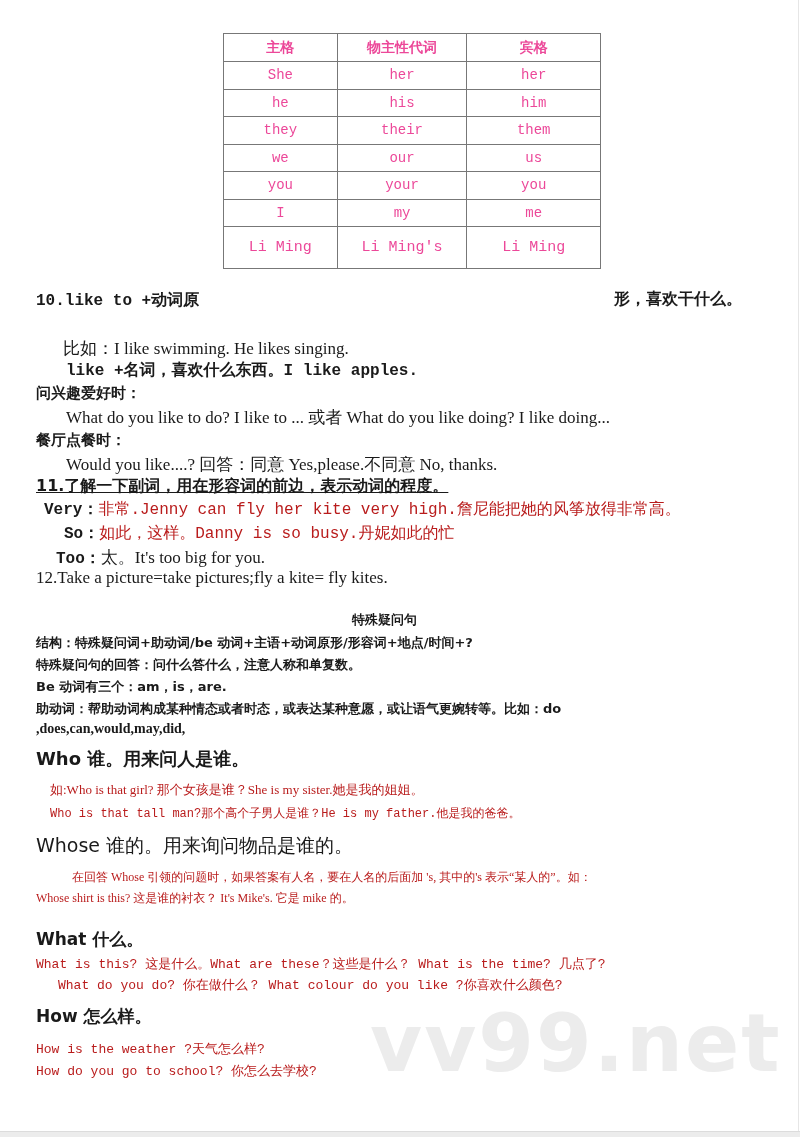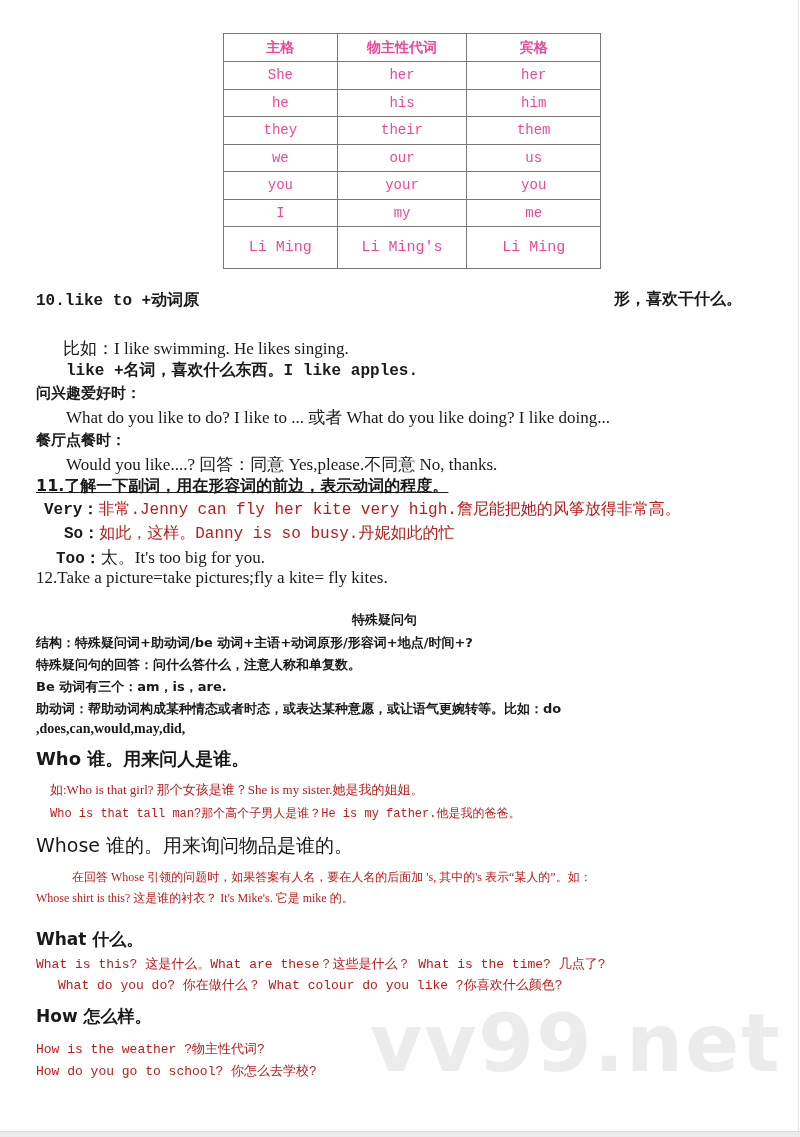--- a/index.html
+++ b/index.html
@@ -117,17 +117,17 @@
   <div class="abs serif gray" style="left:72px;top:869px;font-size:12px;">在回答 Whose 引领的问题时，如果答案有人名，要在人名的后面加 's, 其中的's 表示“某人的”。如：</div>
   <div class="abs serif gray" style="left:36px;top:890px;font-size:12px;">Whose shirt is this? 这是谁的衬衣？ It's Mike's. 它是 mike 的。</div>
 
   <div class="abs sans bold" style="left:36px;top:920px;font-size:17px;margin-top:8px;">What 什么。</div>
   <div class="abs mono gray" style="left:36px;top:955px;font-size:13px;">What is this? 这是什么。What are these？这些是什么？ What is the time? 几点了?</div>
   <div class="abs mono gray" style="left:36px;top:976px;font-size:13px;margin-left:22px;">What do you do? 你在做什么？ What colour do you like ?你喜欢什么颜色?</div>
 
   <div class="watermark">vv99.net</div>
 
   <div class="abs sans bold" style="left:36px;top:1005px;font-size:17px;">How 怎么样。</div>
-  <div class="abs mono gray" style="left:36px;top:1040px;font-size:13px;">How is the weather ?物主性代词?</div>
+  <div class="abs mono gray" style="left:36px;top:1040px;font-size:13px;">How is the weather ?天气怎么样?</div>
   <div class="abs mono gray" style="left:36px;top:1062px;font-size:13px;">How do you go to school? 你怎么去学校?</div>
 </div>
 
 <div class="bottom-band"></div>
 
 </body></html>

